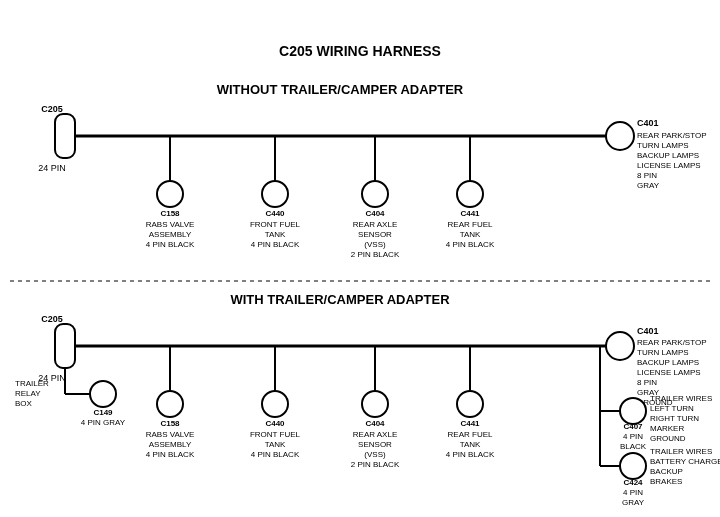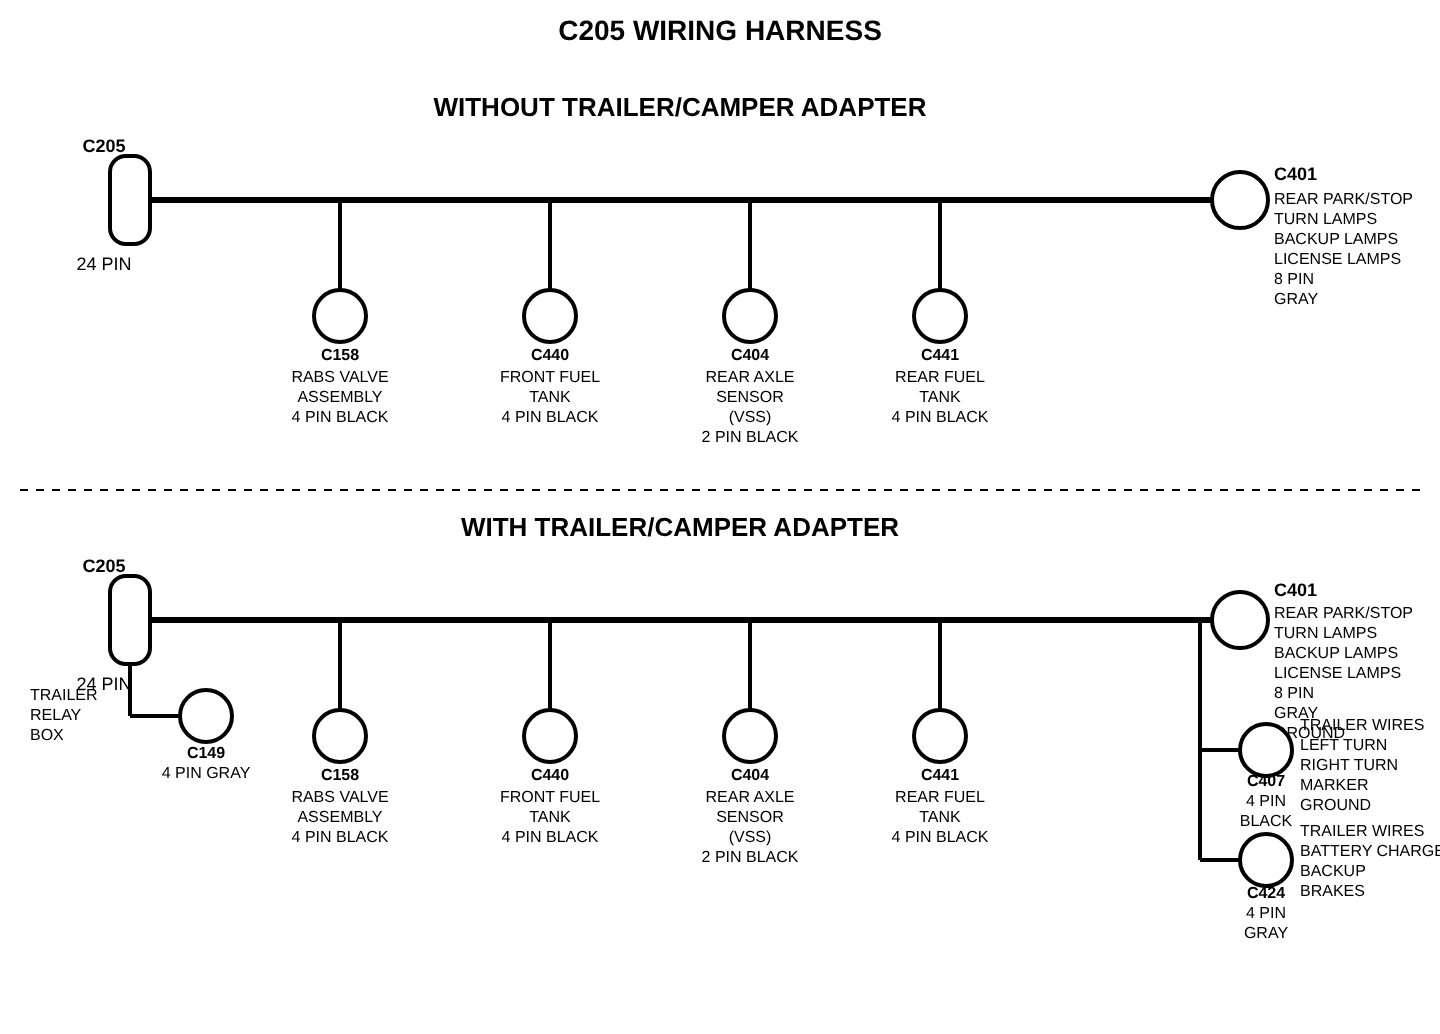--- a/index.html
+++ b/index.html
@@ -9,20 +9,21 @@
       background: #fff;
       font-family: Arial, sans-serif;
       font-size: 10px;
       overflow: hidden;
       position: relative;
     }
     .diagram-container {
       width: 720px;
       height: 470px;
       position: relative;
+      margin-top: 36px;
     }
     svg {
       position: absolute;
       top: 0;
       left: 0;
       width: 720px;
       height: 517px;
     }
     text {
       font-family: Arial, sans-serif;

